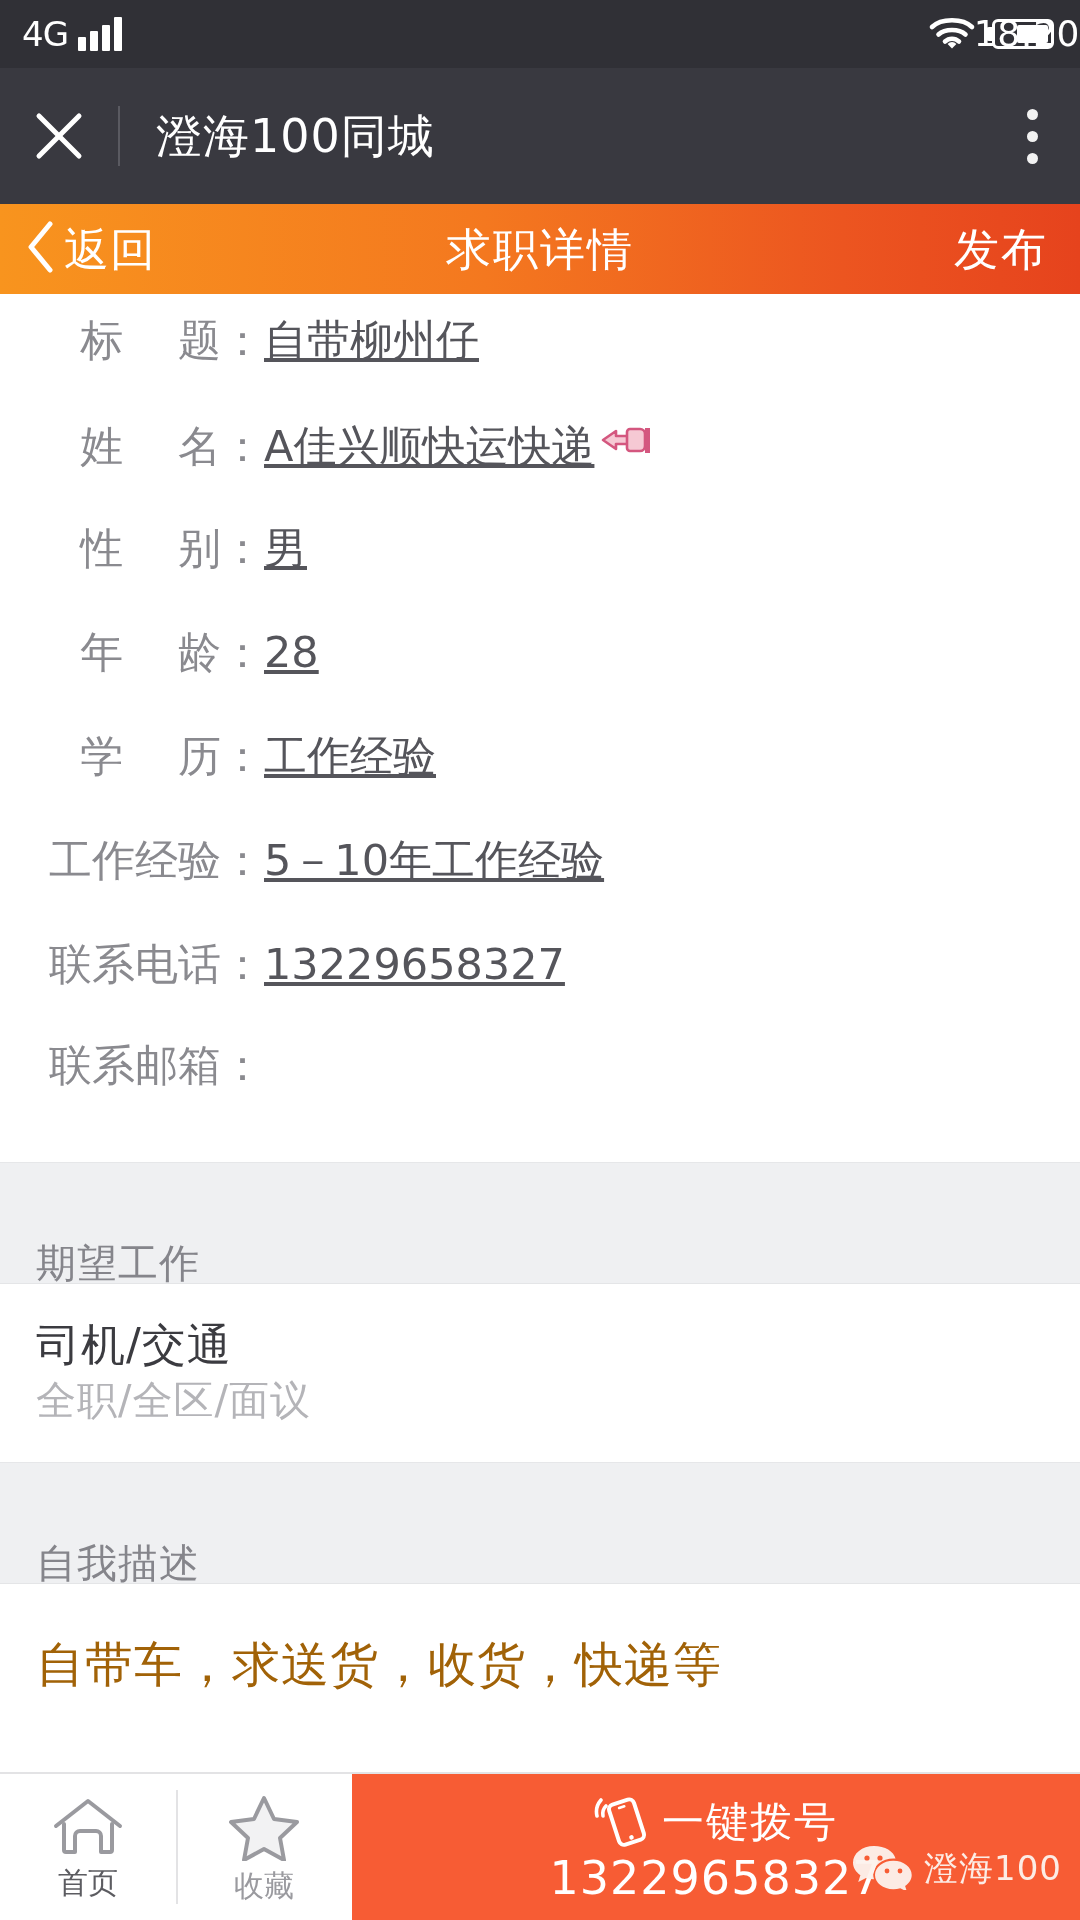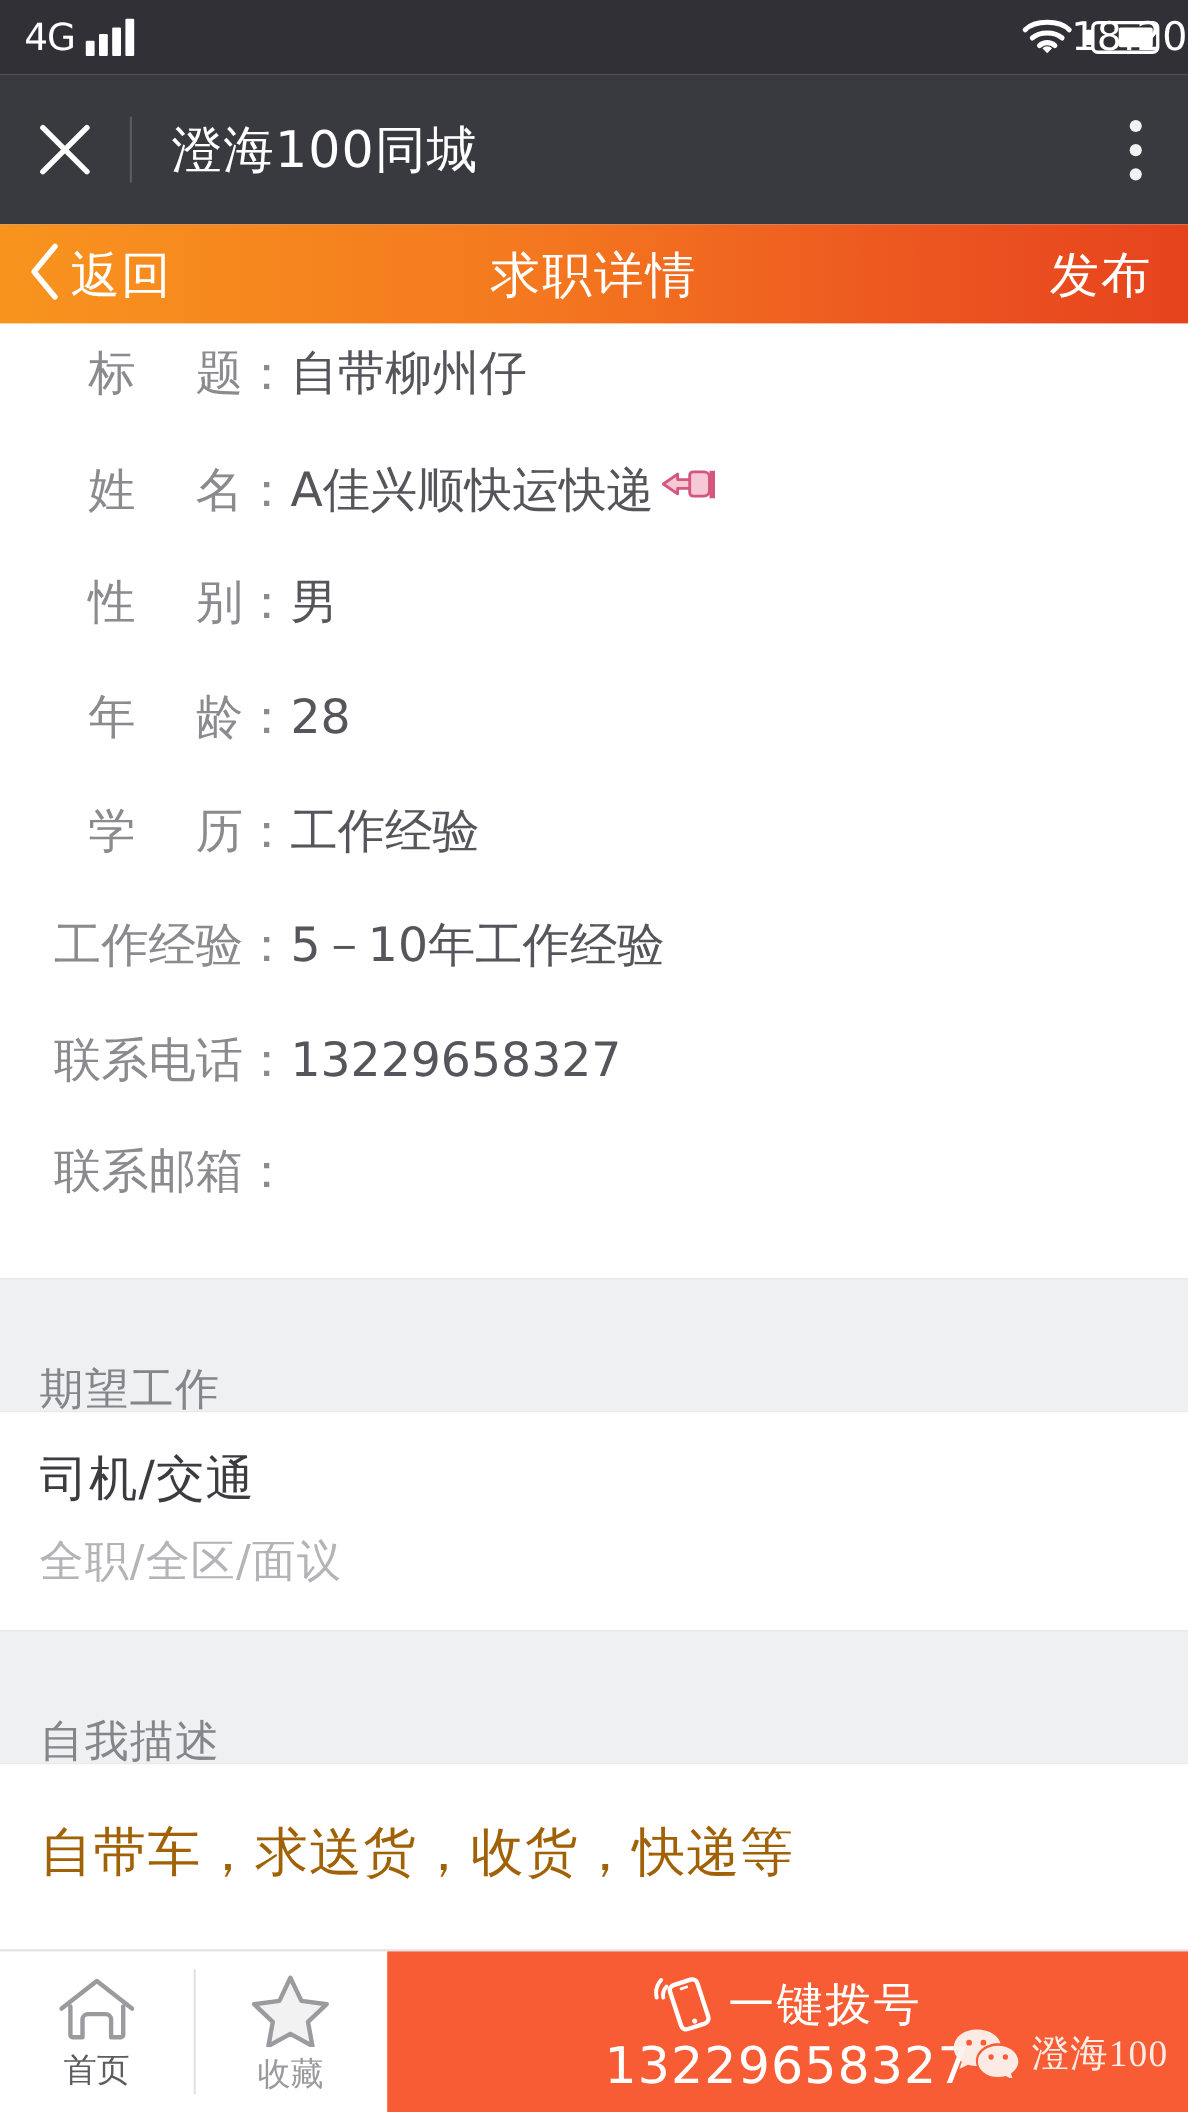--- a/index.html
+++ b/index.html
@@ -84,37 +84,37 @@
   .info-row {
     display:flex; align-items:baseline;
     padding:0 0 0 36px; height:104px;
   }
   .info-label {
     font-size:43px; color:#8a8a8f; line-height:43px;
     width:228px; flex:none; white-space:pre;
   }
   .info-value {
     font-size:43px; color:#55555b; line-height:48px;
-    display:flex; align-items:center; gap:4px;
+    display:flex; align-items:center; gap:4px;text-decoration:underline;
   }
   .hand-emoji { display:inline-block; vertical-align:middle; margin-left:2px; }
 
   
   .sec-gap { height:18px; background:#eff0f2; border-top:1px solid #e6e7e9; }
   .sec-head {
     background:#eff0f2; height:104px;
     display:flex; align-items:flex-end; padding-left:36px;
     border-bottom:1px solid #e4e5e7;
   }
   .sec-head-text { font-size:40px; color:#85858b; line-height:40px; letter-spacing:1px; }
 
   
   .job-block { background:#fff; padding:36px 0 40px 36px; }
   .job-title { font-size:44px; color:#3b3b40; line-height:50px; letter-spacing:1px; }
-  .job-sub { font-size:40px; color:#b4b4b8; line-height:44px; margin-top:28px; letter-spacing:1px; }
+  .job-sub { font-size:40px; color:#b4b4b8; line-height:44px; margin-top:8px; letter-spacing:1px; }
 
   
   .desc-block { background:#fff; padding:54px 36px 0 36px; }
   .desc-text { font-size:48px; color:#a16207; line-height:52px; letter-spacing:1px; }
 
   
   .bottombar {
     position:absolute; left:0; right:0; bottom:0; height:148px;
     display:flex; background:#fff; border-top:2px solid #e3e3e5;
   }
@@ -135,21 +135,21 @@
     position:relative;
   }
   .bb-call-top { display:flex; align-items:center; gap:12px; }
   .bb-call-label { font-size:42px; line-height:42px; letter-spacing:2px; }
   .bb-call-number { font-size:46px; line-height:48px; letter-spacing:1px; margin-top:2px; }
 
   
   .watermark {
     position:absolute; right:18px; bottom:26px;
     display:flex; align-items:center; gap:10px;
-    opacity:0.95; pointer-events:none;font-family:Liberation Serif, serif;
+    opacity:0.95; pointer-events:none;
   }
   .wm-text { font-size:34px; color:#fdf4ef; line-height:34px; letter-spacing:1px; }
 </style>
 </head>
 <body>
 
 <div id="screen">
 
   <div class="statusbar">
     <div class="sb-left">

